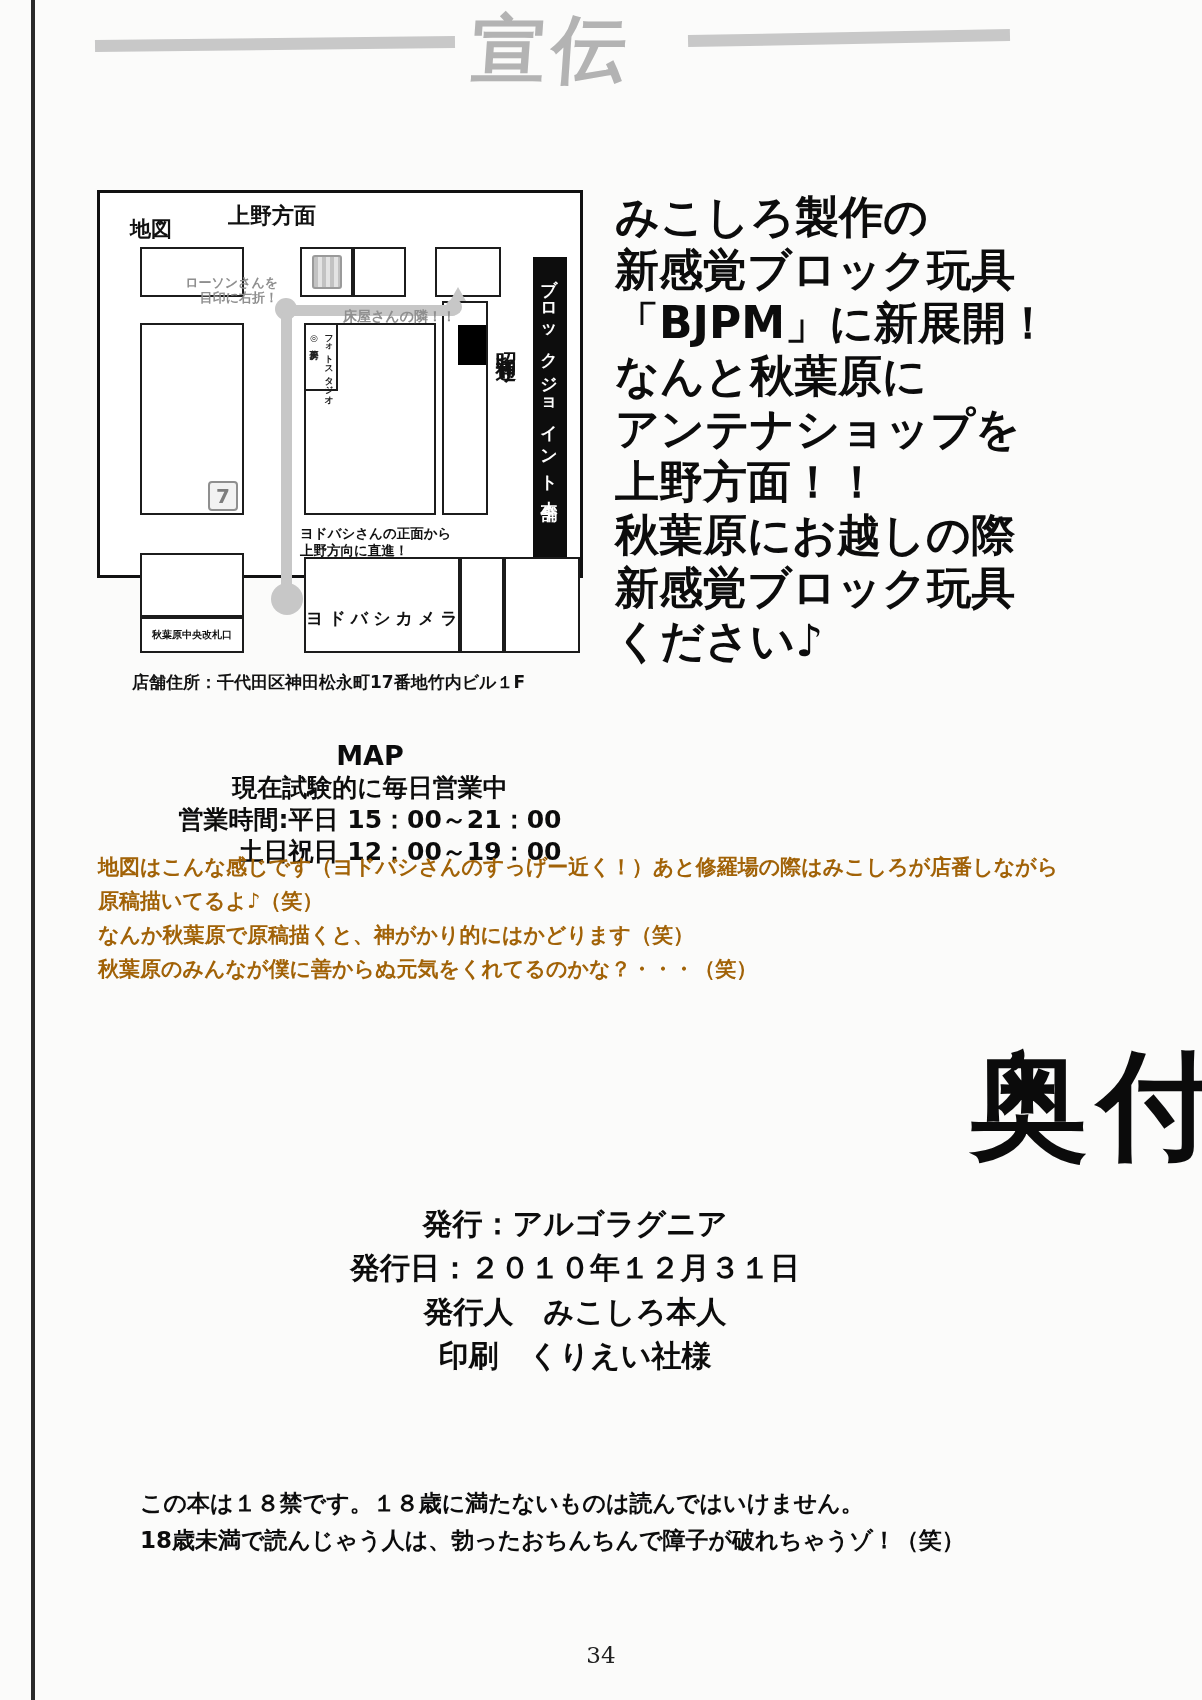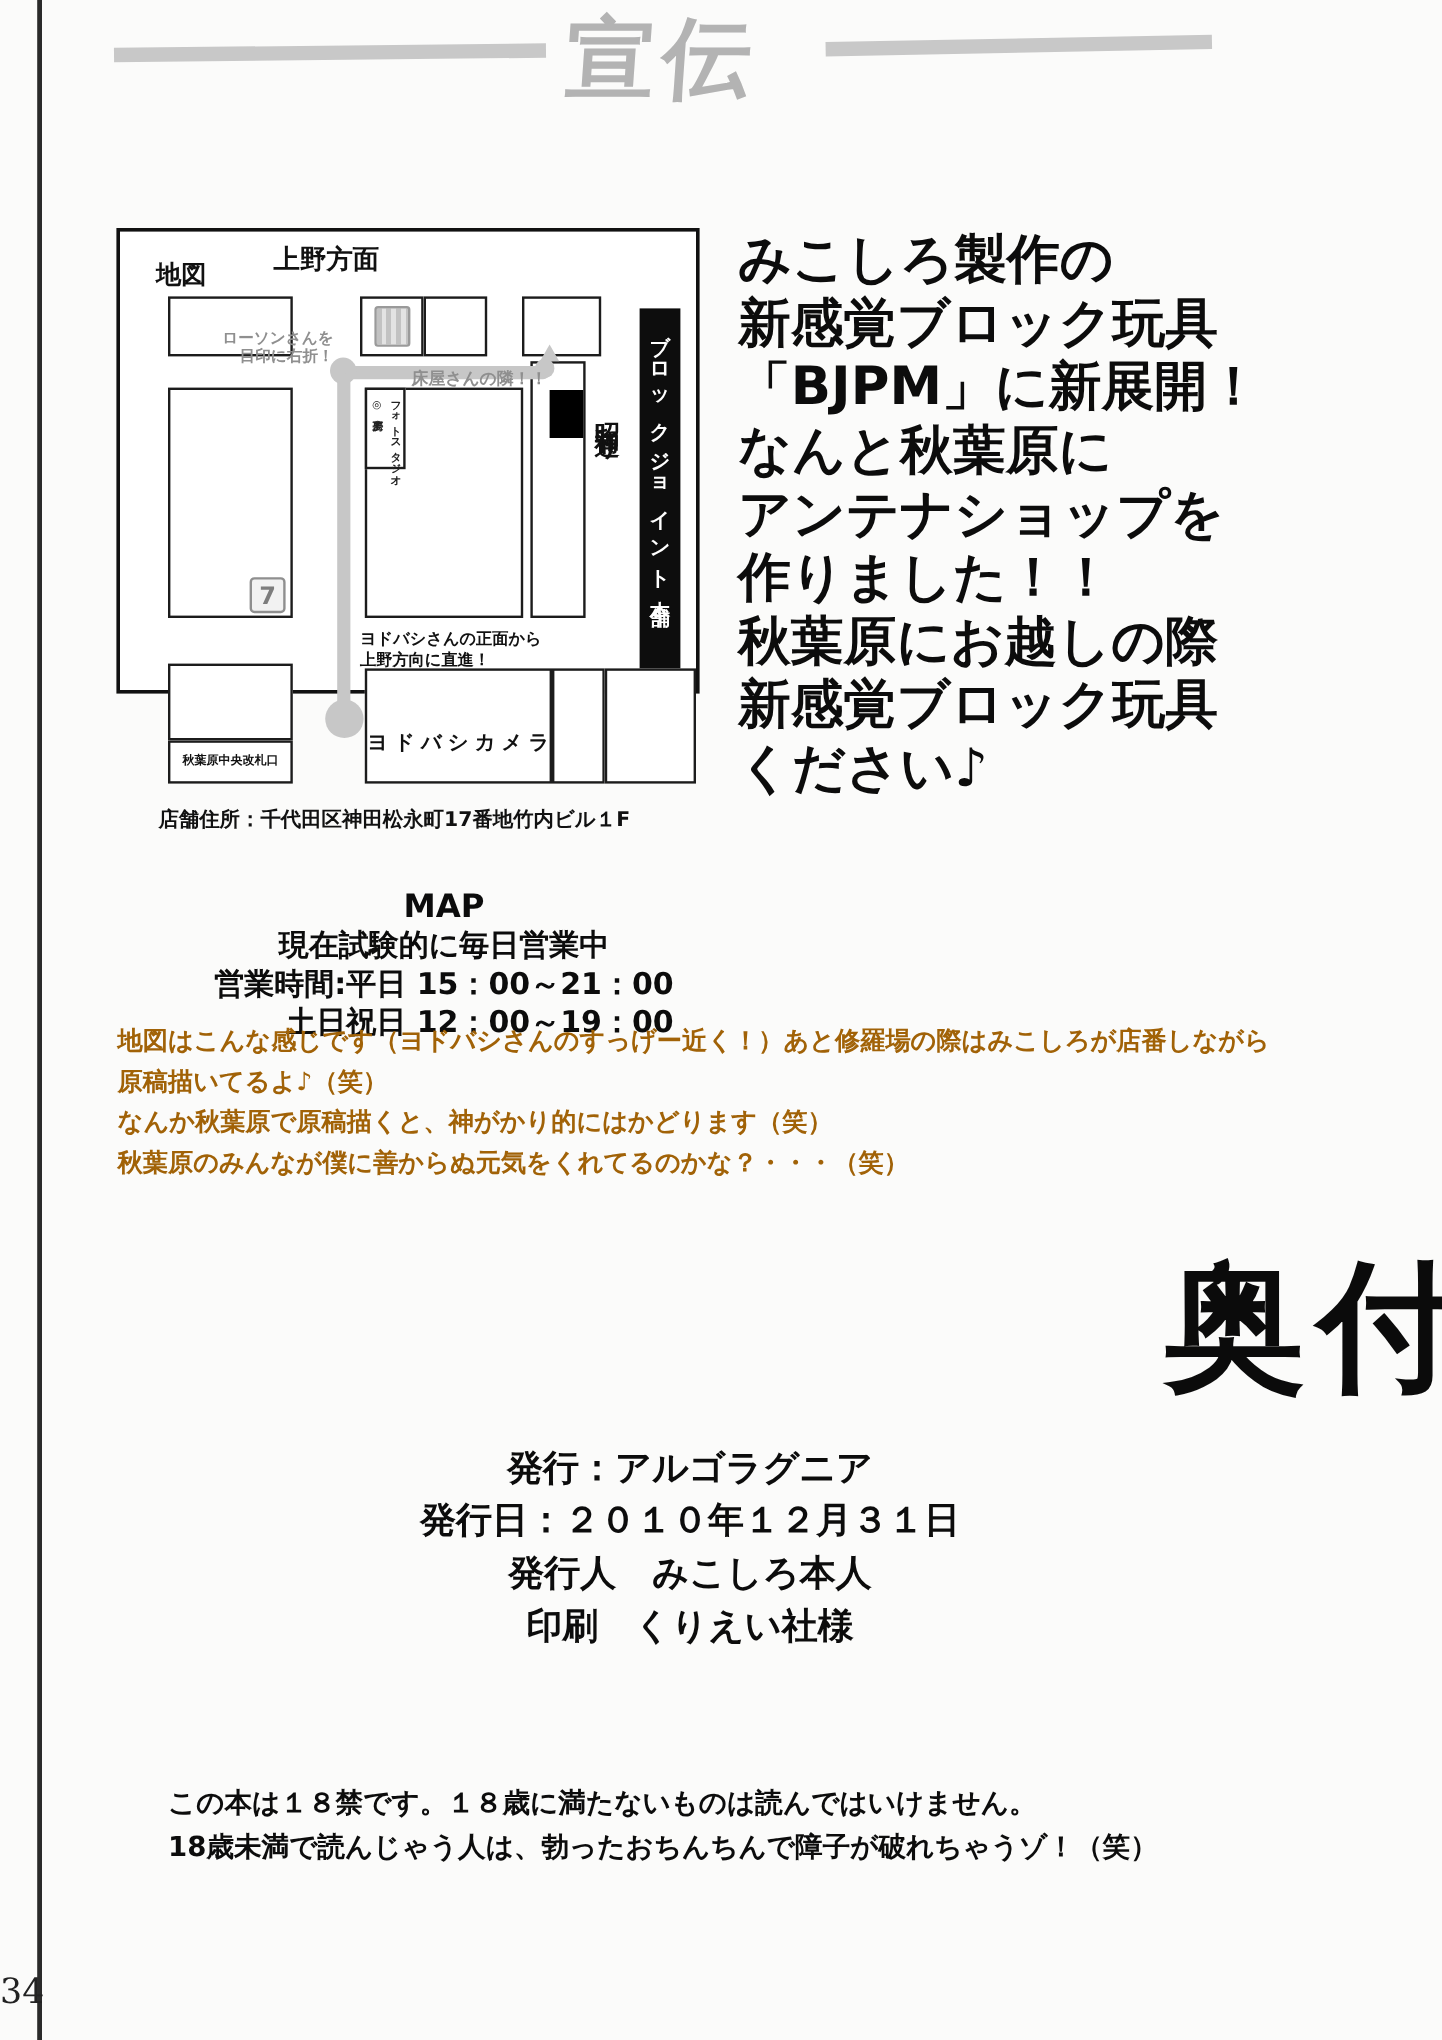--- a/index.html
+++ b/index.html
@@ -55,22 +55,22 @@
   .notes{left:98px;top:850px;width:1020px;font-weight:bold;font-size:21px;
     line-height:34px;color:#a16207;white-space:nowrap;}
   
   .okuzuke{left:0;top:1040px;width:1202px;text-align:right;
     font-family:"DejaVu Serif", serif;font-weight:900;font-size:118px;
     line-height:130px;color:#0b0b0b;letter-spacing:10px;margin-left:24px;}
   .colophon{left:0;top:1202px;width:1150px;text-align:center;font-weight:bold;
     font-size:30px;line-height:44px;color:#0c0c0c;}
   .disclaimer{left:140px;top:1485px;width:1000px;font-weight:bold;font-size:23px;
     line-height:37px;color:#0c0c0c;white-space:nowrap;}
-  .pageno{left:0;top:1642px;width:1202px;text-align:left;
-    font-family:"DejaVu Serif", serif;font-size:29px;color:#222;}
+  .pageno{left:0;top:1642px;width:1202px;text-align:center;
+    font-family:"DejaVu Serif", serif;font-size:23px;color:#222;}
 </style>
 </head>
 <body>
 
 <div class="page">
 
   <div class="abs edge-line"></div>
 
   <div class="abs hdr-bar" style="left:95px;top:38px;width:360px;transform:rotate(-0.6deg);"></div>
   <div class="abs hdr-title" style="left:472px;top:12px;">宣伝</div>
@@ -136,21 +136,21 @@
 
     <div class="mlabel" style="left:32px;top:478px;font-size:17px;font-weight:600;">店舗住所：千代田区神田松永町17番地竹内ビル１F</div>
   </div>
 
   <div class="abs promo">
     <div>みこしろ製作の</div>
     <div>新感覚ブロック玩具</div>
     <div>「BJPM」に新展開！</div>
     <div>なんと秋葉原に</div>
     <div>アンテナショップを</div>
-    <div>作りました！！</div>
+    <div>上野方面！！</div>
     <div>秋葉原にお越しの際</div>
     <div>新感覚ブロック玩具</div>
     <div>ください♪</div>
   </div>
 
   <div class="abs mapinfo">
     <div class="l0">MAP</div>
     <div class="l1">現在試験的に毎日営業中</div>
     <div class="l2">営業時間:平日 15：00～21：00</div>
     <div class="l3">土日祝日 12：00～19：00</div>

